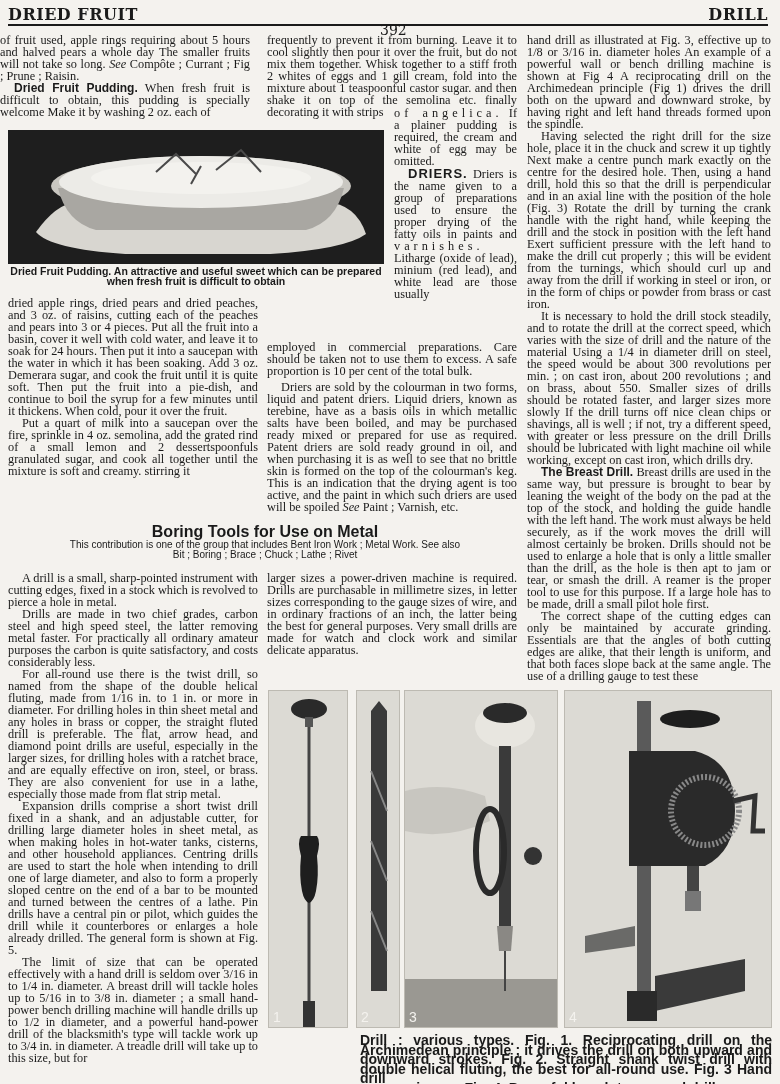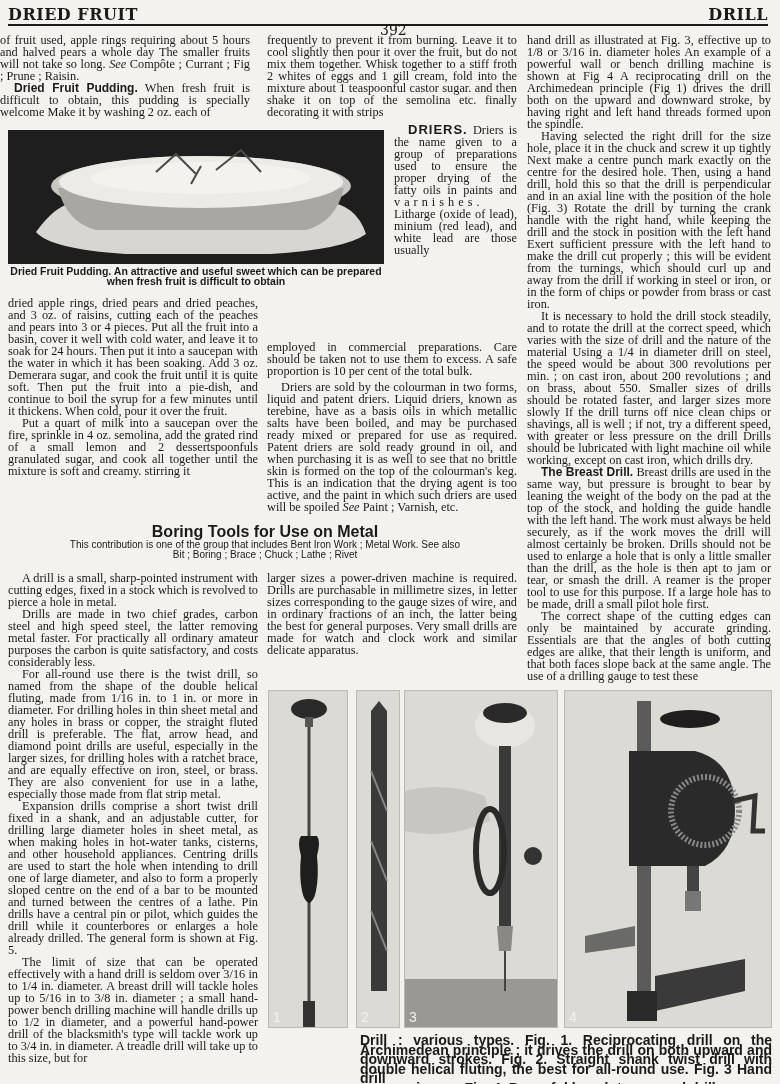--- a/index.html
+++ b/index.html
@@ -54,21 +54,22 @@
 
   <div class="col c1a">
     <p class="noindent"><span>of fruit used, apple rings requiring about 5 hours and halved pears a whole day The smaller fruits will not take so long.</span> <span class="i">See</span> <span>Compôte ; Currant ; Fig ; Prune ; Raisin.</span></p>
     <p><span class="b">Dried Fruit Pudding.</span> <span>When fresh fruit is difficult to obtain, this pudding is specially welcome Make it by washing 2 oz. each of</span></p>
   </div>
 
   <div class="col c2a">
     <p class="noindent">frequently to prevent it from burning. Leave it to cool slightly then pour it over the fruit, but do not mix them together. Whisk together to a stiff froth 2 whites of eggs and 1 gill cream, fold into the mixture about 1 teaspoonful castor sugar. and then shake it on top of the semolina etc. finally decorating it with strips</p>
   </div>
   <div class="col c2b" style="top:107px">
-    <p style="margin-top:17px"><span class="b" style="font-size:13px;letter-spacing:1px">DRIERS.</span> <span>Driers is the name given to a group of preparations used to ensure the proper drying of the fatty oils in paints and</span> <span class="spaced">varnishes.</span> <span>Litharge (oxide of lead), minium (red lead), and white lead are those usually</span></p>
+    <p class="noindent"><span class="spaced">of angelica.</span> <span>If a plainer pudding is required, the cream and white of egg may be omitted.</span></p>
+    <p style="margin-top:1px"><span class="b" style="font-size:13px;letter-spacing:1px">DRIERS.</span> <span>Driers is the name given to a group of preparations used to ensure the proper drying of the fatty oils in paints and</span> <span class="spaced">varnishes.</span> <span>Litharge (oxide of lead), minium (red lead), and white lead are those usually</span></p>
   </div>
 
   <div class="photo-pudding">
     <svg class="dish" viewBox="0 0 330 110">
       <path d="M0 88 Q20 60 40 58 L290 58 Q320 60 330 90 Q300 112 160 112 Q20 112 0 88Z" fill="#d8d6d0"></path>
       <ellipse cx="165" cy="42" rx="150" ry="30" fill="#c9c7c1"></ellipse>
       <path d="M22 44 Q30 78 60 86 L270 86 Q300 78 308 44 Z" fill="#a9a7a2"></path>
       <ellipse cx="165" cy="38" rx="142" ry="26" fill="#ecebe7"></ellipse>
       <ellipse cx="165" cy="34" rx="110" ry="16" fill="#f3f2ee"></ellipse>
       <path d="M120 28 L140 10 L160 30 M180 26 L205 6 L225 28 M155 40 L165 22" stroke="#4a4a4a" stroke-width="2" fill="none"></path>

